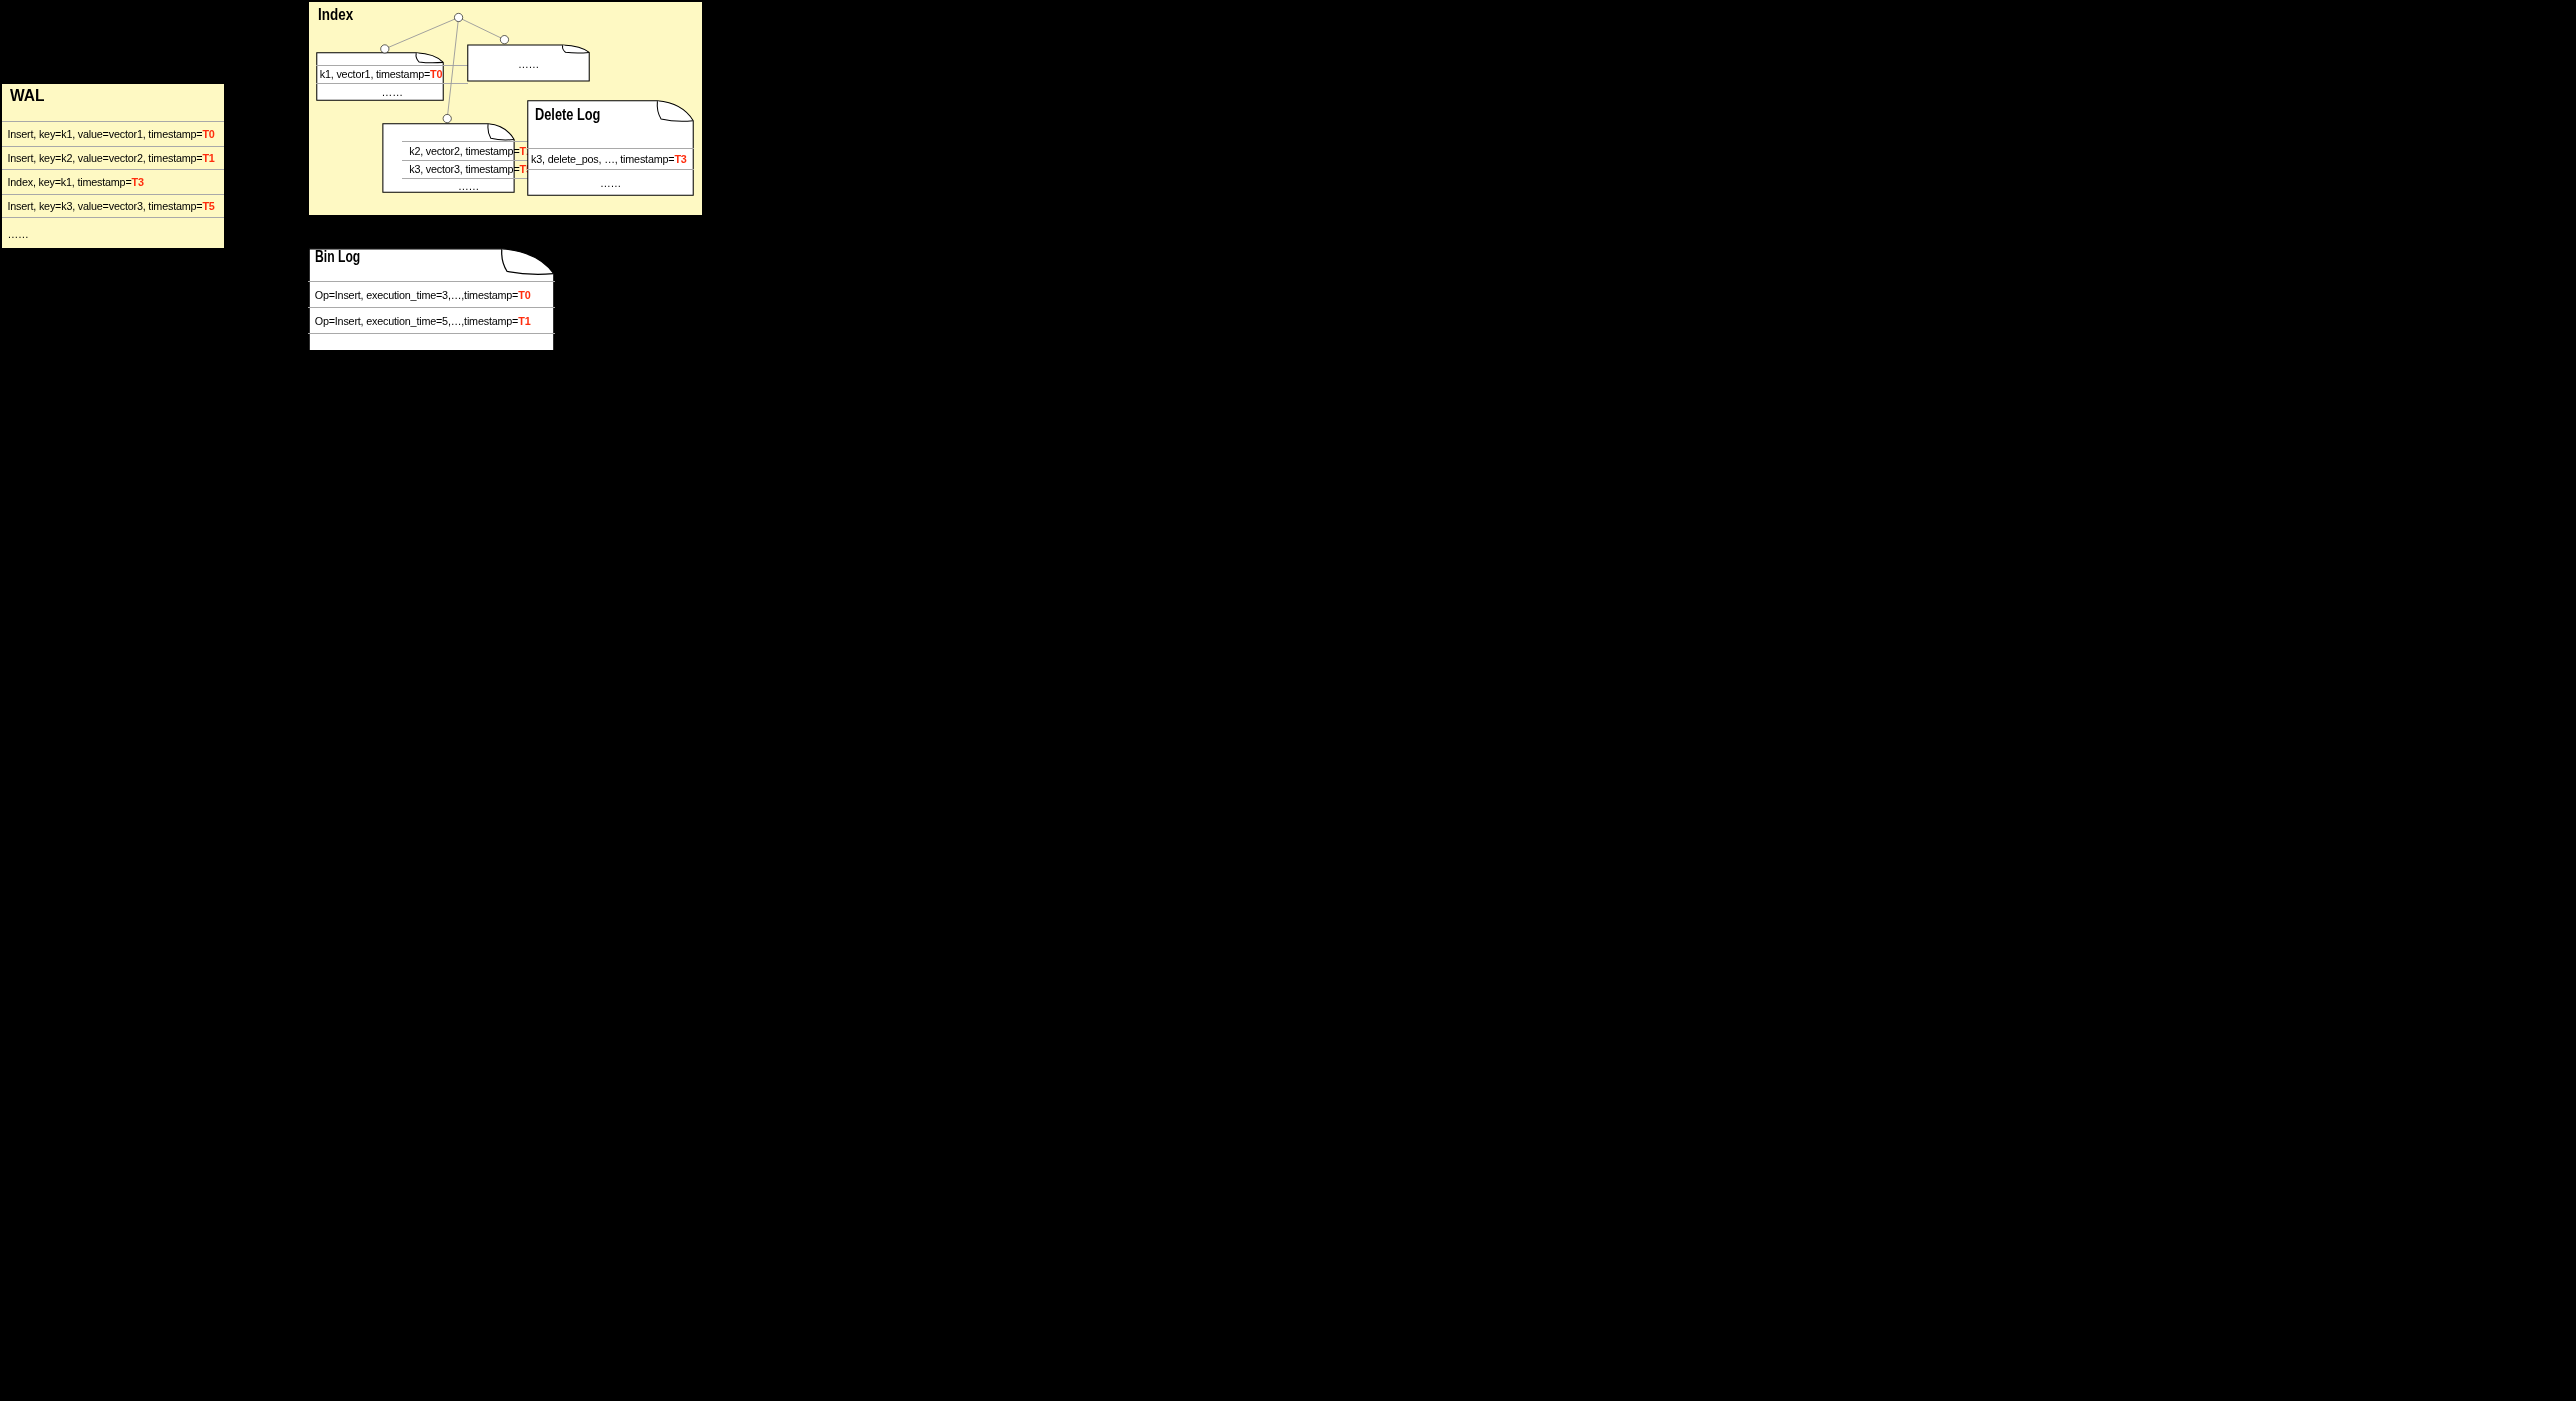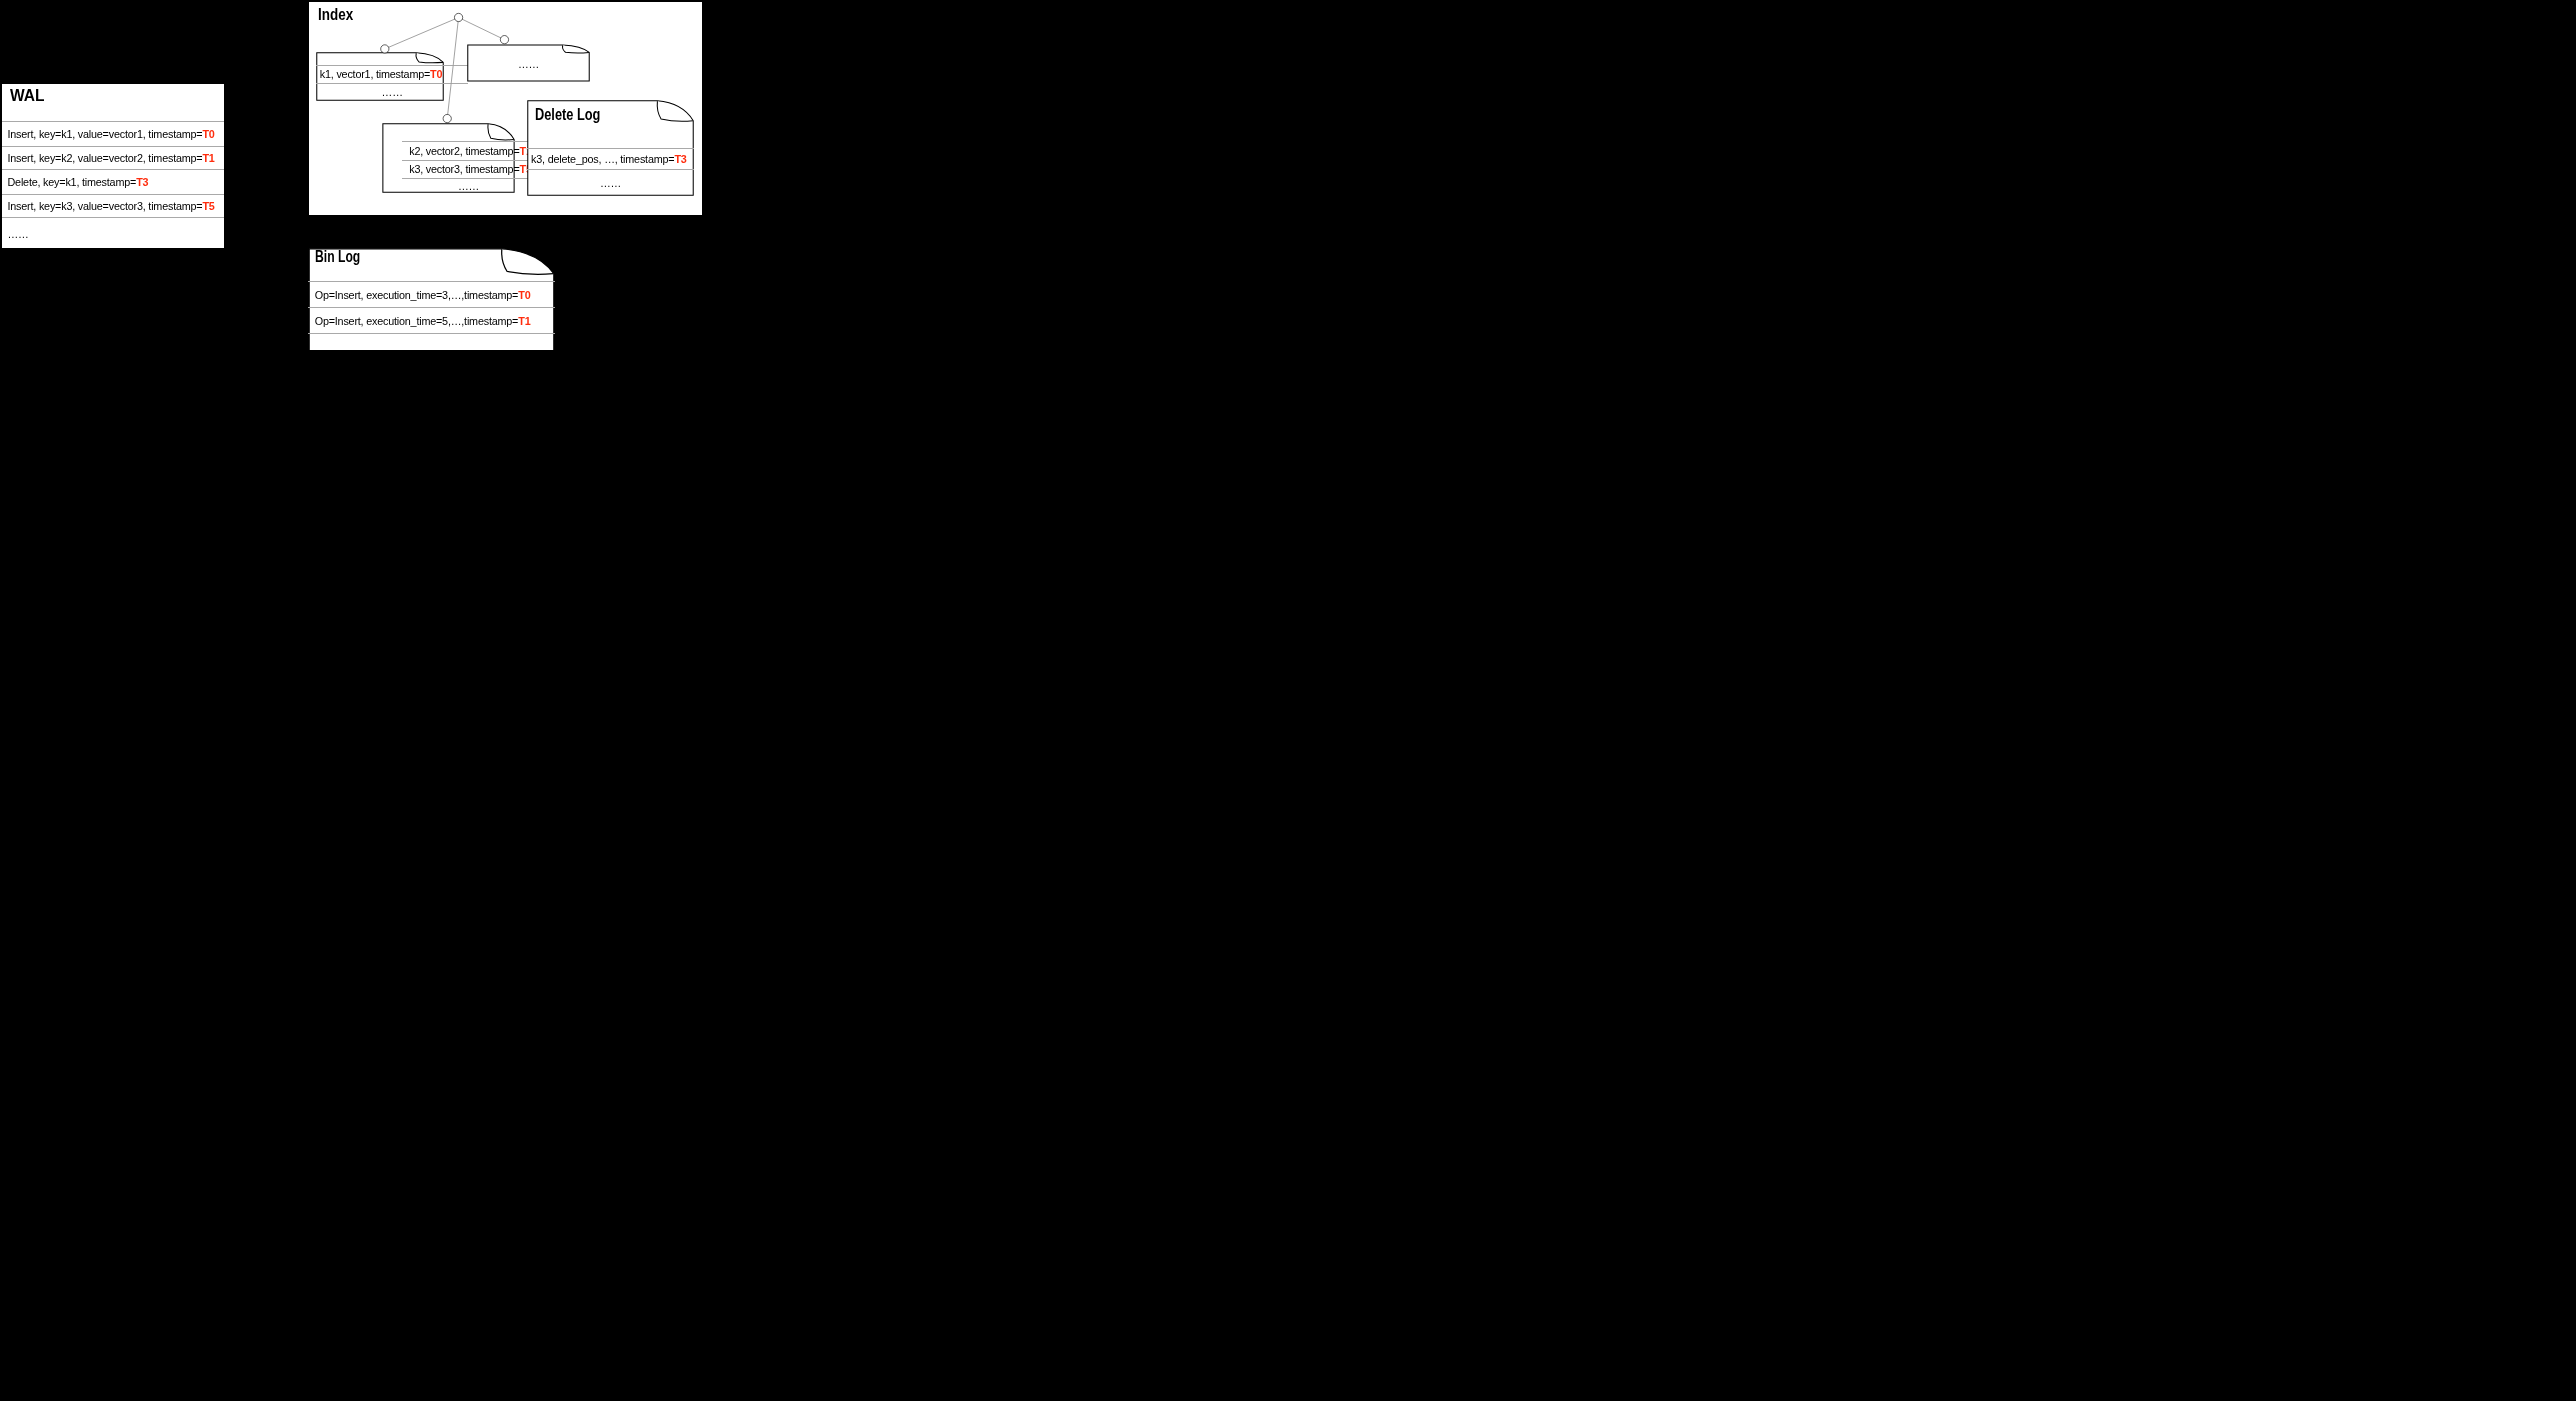--- a/index.html
+++ b/index.html
@@ -4,21 +4,21 @@
 <style>
   html,body{margin:0;padding:0;background:#000;}
   #page{
     position:relative;
     width:704px;height:350px;
     background:#000;
     overflow:hidden;
     font-family:"Liberation Sans", sans-serif;
     color:#000;
   }
-  .surface{position:absolute;background:#ffffff;}
+  .surface{position:absolute;background:#fef9c3;}
   
   .big-title{
     font-weight:bold;
     font-size:16px;
     line-height:16px;
     white-space:nowrap;
   }
   .big-title .squeeze{display:inline-block;transform-origin:left center;}
   .sx97 .squeeze{transform:scaleX(.97);}
   .sx84 .squeeze{transform:scaleX(.84);}
@@ -80,21 +80,21 @@
     </div>
     <div class="wal-row rowtext" style="height:25px">
       <span>Insert, key=k1, value=vector1, timestamp=</span>
         <span class="tval">T0</span>
     </div>
     <div class="wal-row rowtext" style="height:23px">
       <span>Insert, key=k2, value=vector2, timestamp=</span>
         <span class="tval">T1</span>
     </div>
     <div class="wal-row rowtext" style="height:25px">
-      <span>Delete, key=k1, timestamp=</span>
+      <span>Index, key=k1, timestamp=</span>
         <span class="tval">T3</span>
     </div>
     <div class="wal-row rowtext" style="height:23px">
       <span>Insert, key=k3, value=vector3, timestamp=</span>
         <span class="tval">T5</span>
     </div>
     <div class="wal-row rowtext" style="height:32px">
       <span>……</span>
     </div>
   </div>

